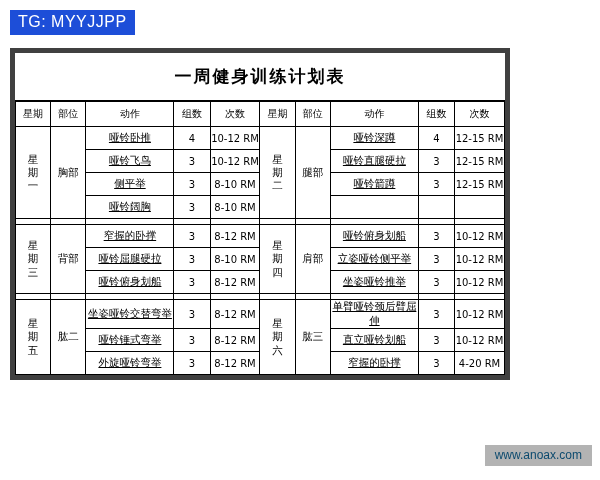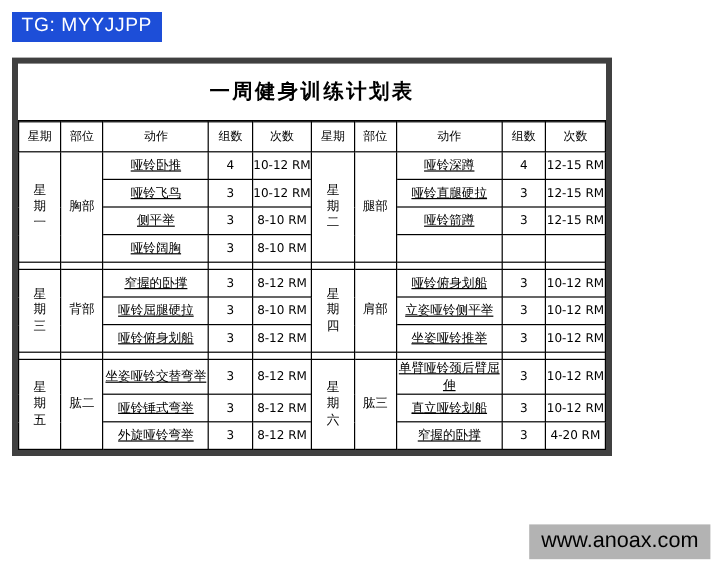--- a/index.html
+++ b/index.html
@@ -24,22 +24,22 @@
     font-family: "Liberation Sans", sans-serif;
     padding: 3px 8px 4px 8px;
     letter-spacing: 0.5px;
     line-height: 1.15;
   }
   .watermark {
     position: absolute;
     right: 8px;
     bottom: 14px;
     background: #b3b3b3;
-    color: #000000;
-    font-size: 18px;
+    color: #0c4a6e;
+    font-size: 12px;
     font-family: "Liberation Sans", sans-serif;
     padding: 3px 10px 4px 10px;
     line-height: 1.2;
     margin-top: 20px;
   }
   .sheet {
     position: absolute;
     left: 10px;
     top: 48px;
     width: 500px;

